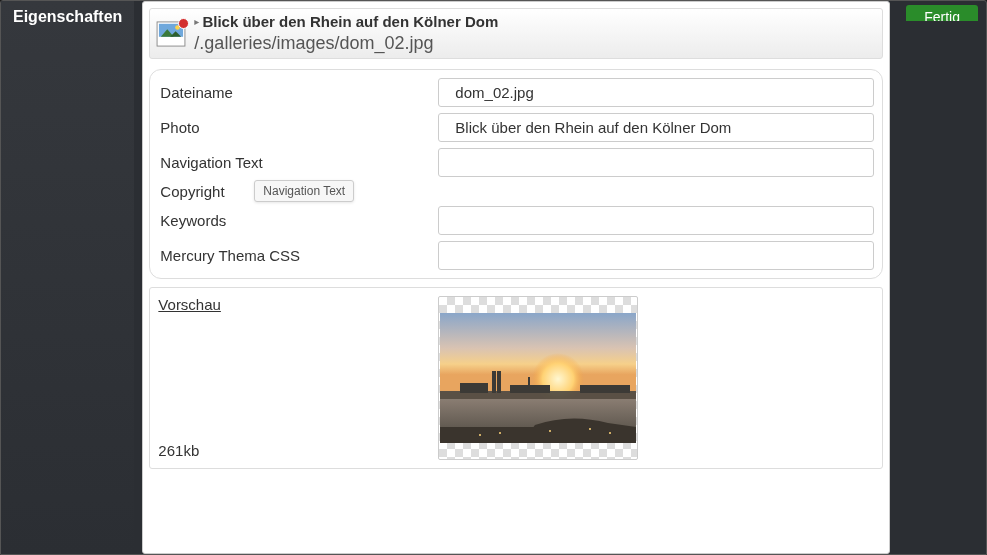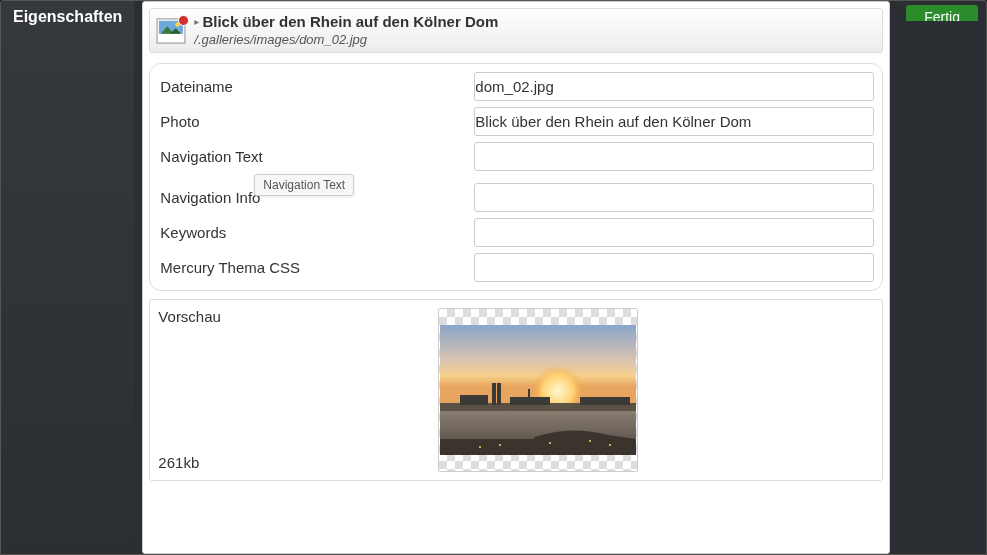--- a/index.html
+++ b/index.html
@@ -75,23 +75,22 @@
   }
   .caret {
     font-size: 10px;
     color: #777;
   }
   .header-title {
     font-weight: 600;
     font-size: 15px;
   }
   .header-path {
-    font-size: 13px;
+    font-size: 18px;
     color: #555;
-    font-style: italic;
   }
   .form-block {
     border: 1px solid #ddd;
     border-radius: 12px;
     padding: 8px;
     margin-bottom: 8px;
   }
   .form-row {
     display: flex;
     align-items: center;
@@ -103,26 +102,25 @@
     width: 280px;
     flex-shrink: 0;
     font-size: 15px;
     color: #333;
     padding-left: 2px;
   }
   .form-input {
     flex: 1;
     border: 1px solid #ccc;
     border-radius: 3px;
-    padding: 5px 0;
+    padding: 5px 16px;
     font-size: 15px;
     color: #333;
     background: #fff;
     outline: none;
-    margin-left: 36px;
   }
   .tooltip {
     position: absolute;
     left: 96px;
     top: 32px;
     background: #f7f7f7;
     border: 1px solid #ccc;
     border-radius: 3px;
     padding: 3px 8px;
     font-size: 12px;
@@ -139,20 +137,21 @@
   .preview-left {
     width: 280px;
     flex-shrink: 0;
     display: flex;
     flex-direction: column;
     justify-content: space-between;
   }
   .preview-label {
     font-size: 15px;
     color: #333;
+    text-decoration: underline;
   }
   .preview-meta {
     font-size: 15px;
     color: #333;
     line-height: 1.3;
   }
   .preview-image-wrap {
     width: 200px;
     height: 164px;
     border: 1px solid #ccc;
@@ -233,26 +232,23 @@
 
       <div class="form-row">
         <span class="form-label">Navigation Text</span>
         <input class="form-input" value="" style="">
         <div class="tooltip">
           <span>Navigation Text</span>
         </div>
       </div>
 
       <div class="form-row">
-      </div>
-
-      <div class="form-row">
-        <span class="form-label">Navigation Info</span>
-        <input class="form-input" value="" style="">
-      </div>
+        <span class="form-label">Copyright</span>
+      </div>
+
 
       <div class="form-row">
         <span class="form-label">Keywords</span>
         <input class="form-input" value="" style="">
       </div>
 
       <div class="form-row">
         <span class="form-label">Mercury Thema CSS</span>
         <input class="form-input" value="" style="">
       </div>

